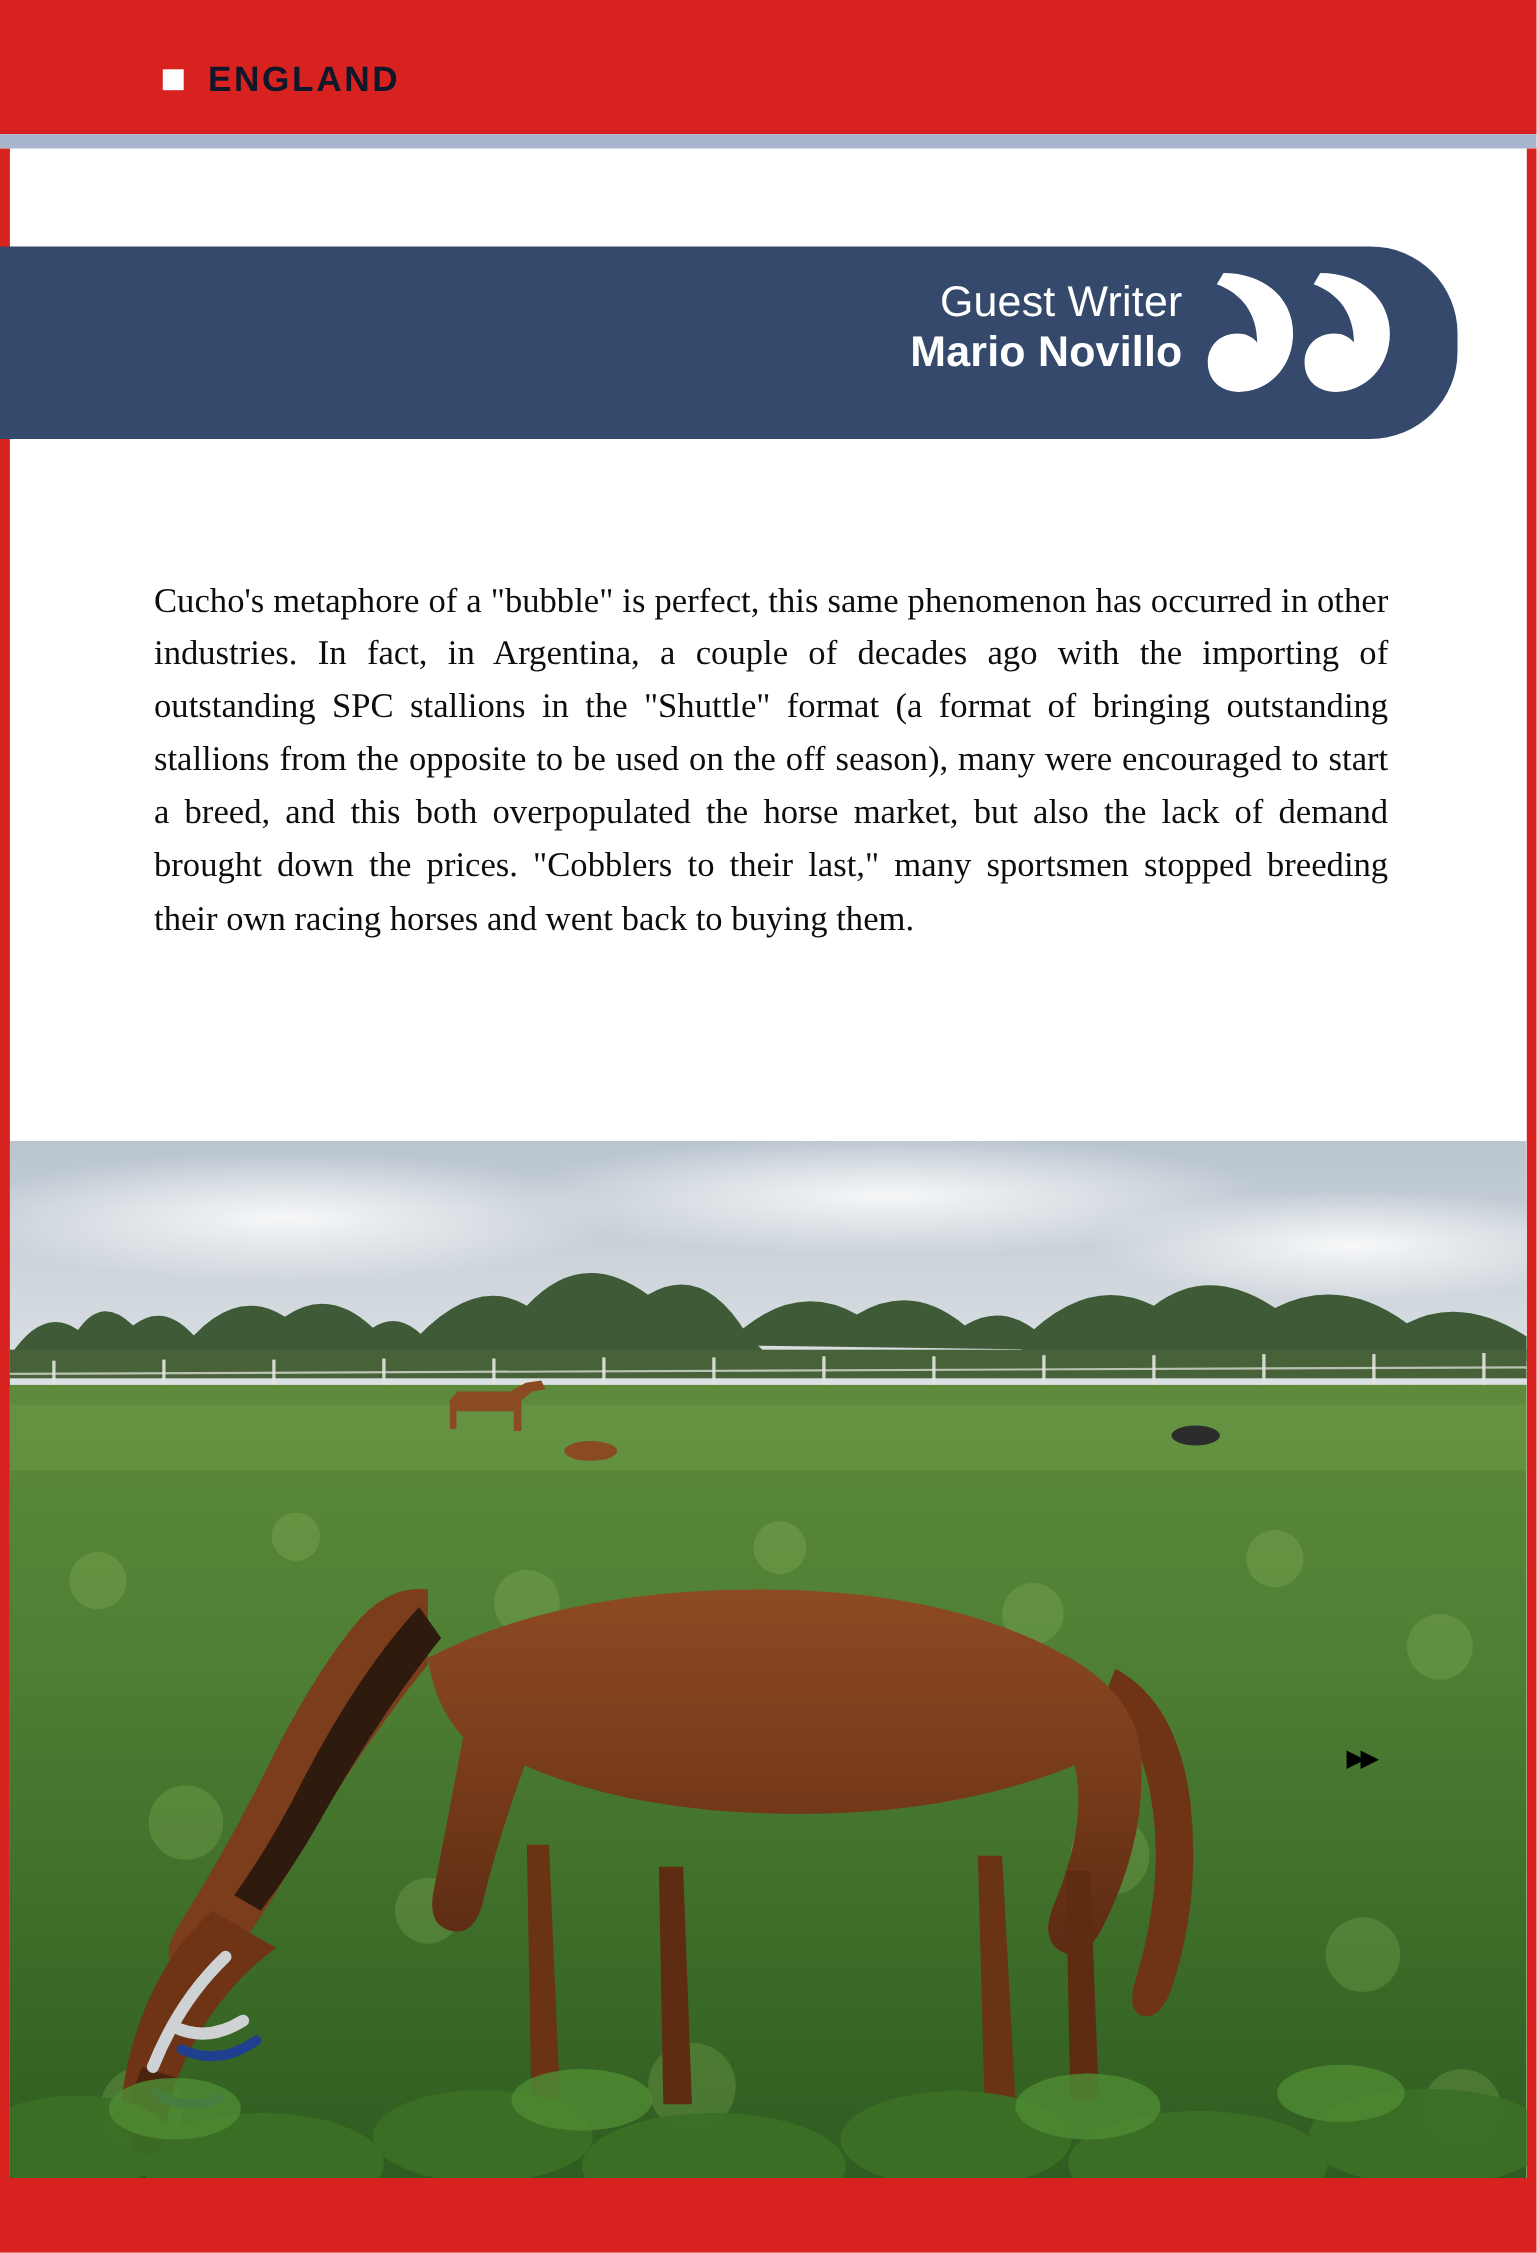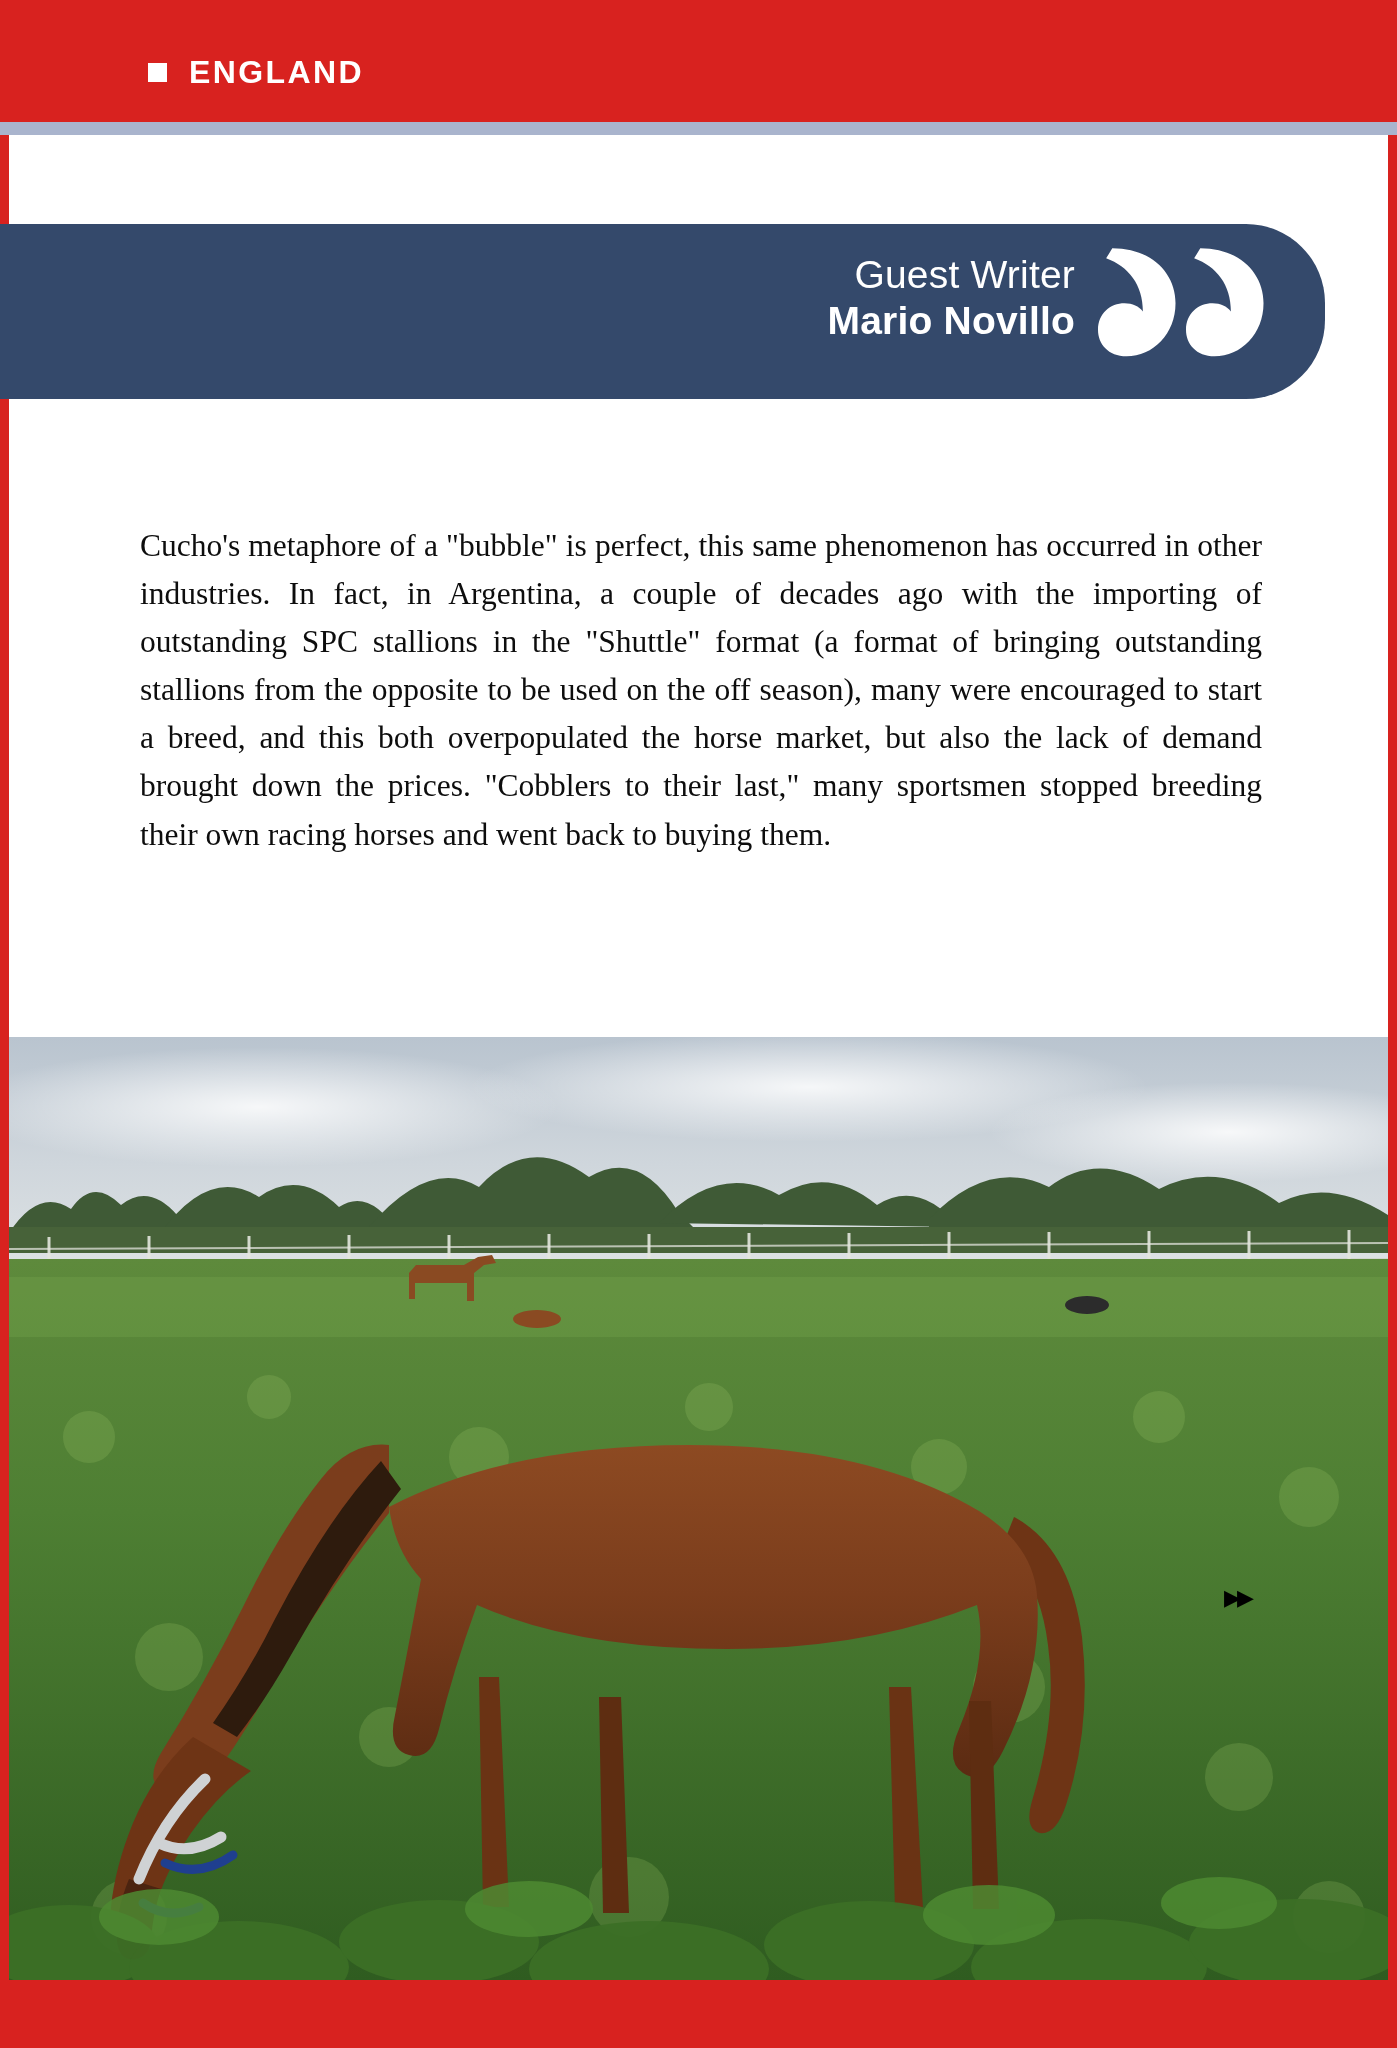--- a/index.html
+++ b/index.html
@@ -32,21 +32,21 @@
     align-items: center;
     gap: 22px;
   }
   .square-bullet {
     width: 19px;
     height: 19px;
     background: #ffffff;
     display: block;
   }
   .country-label {
-    color: #ffffff;
+    color: #0f172a;
     font-size: 32px;
     font-weight: bold;
     letter-spacing: 2.4px;
     font-family: "Liberation Sans", sans-serif;
     line-height: 1;
   }
   .top-bar-underline {
     position: absolute;
     left: 0;
     top: 122px;

